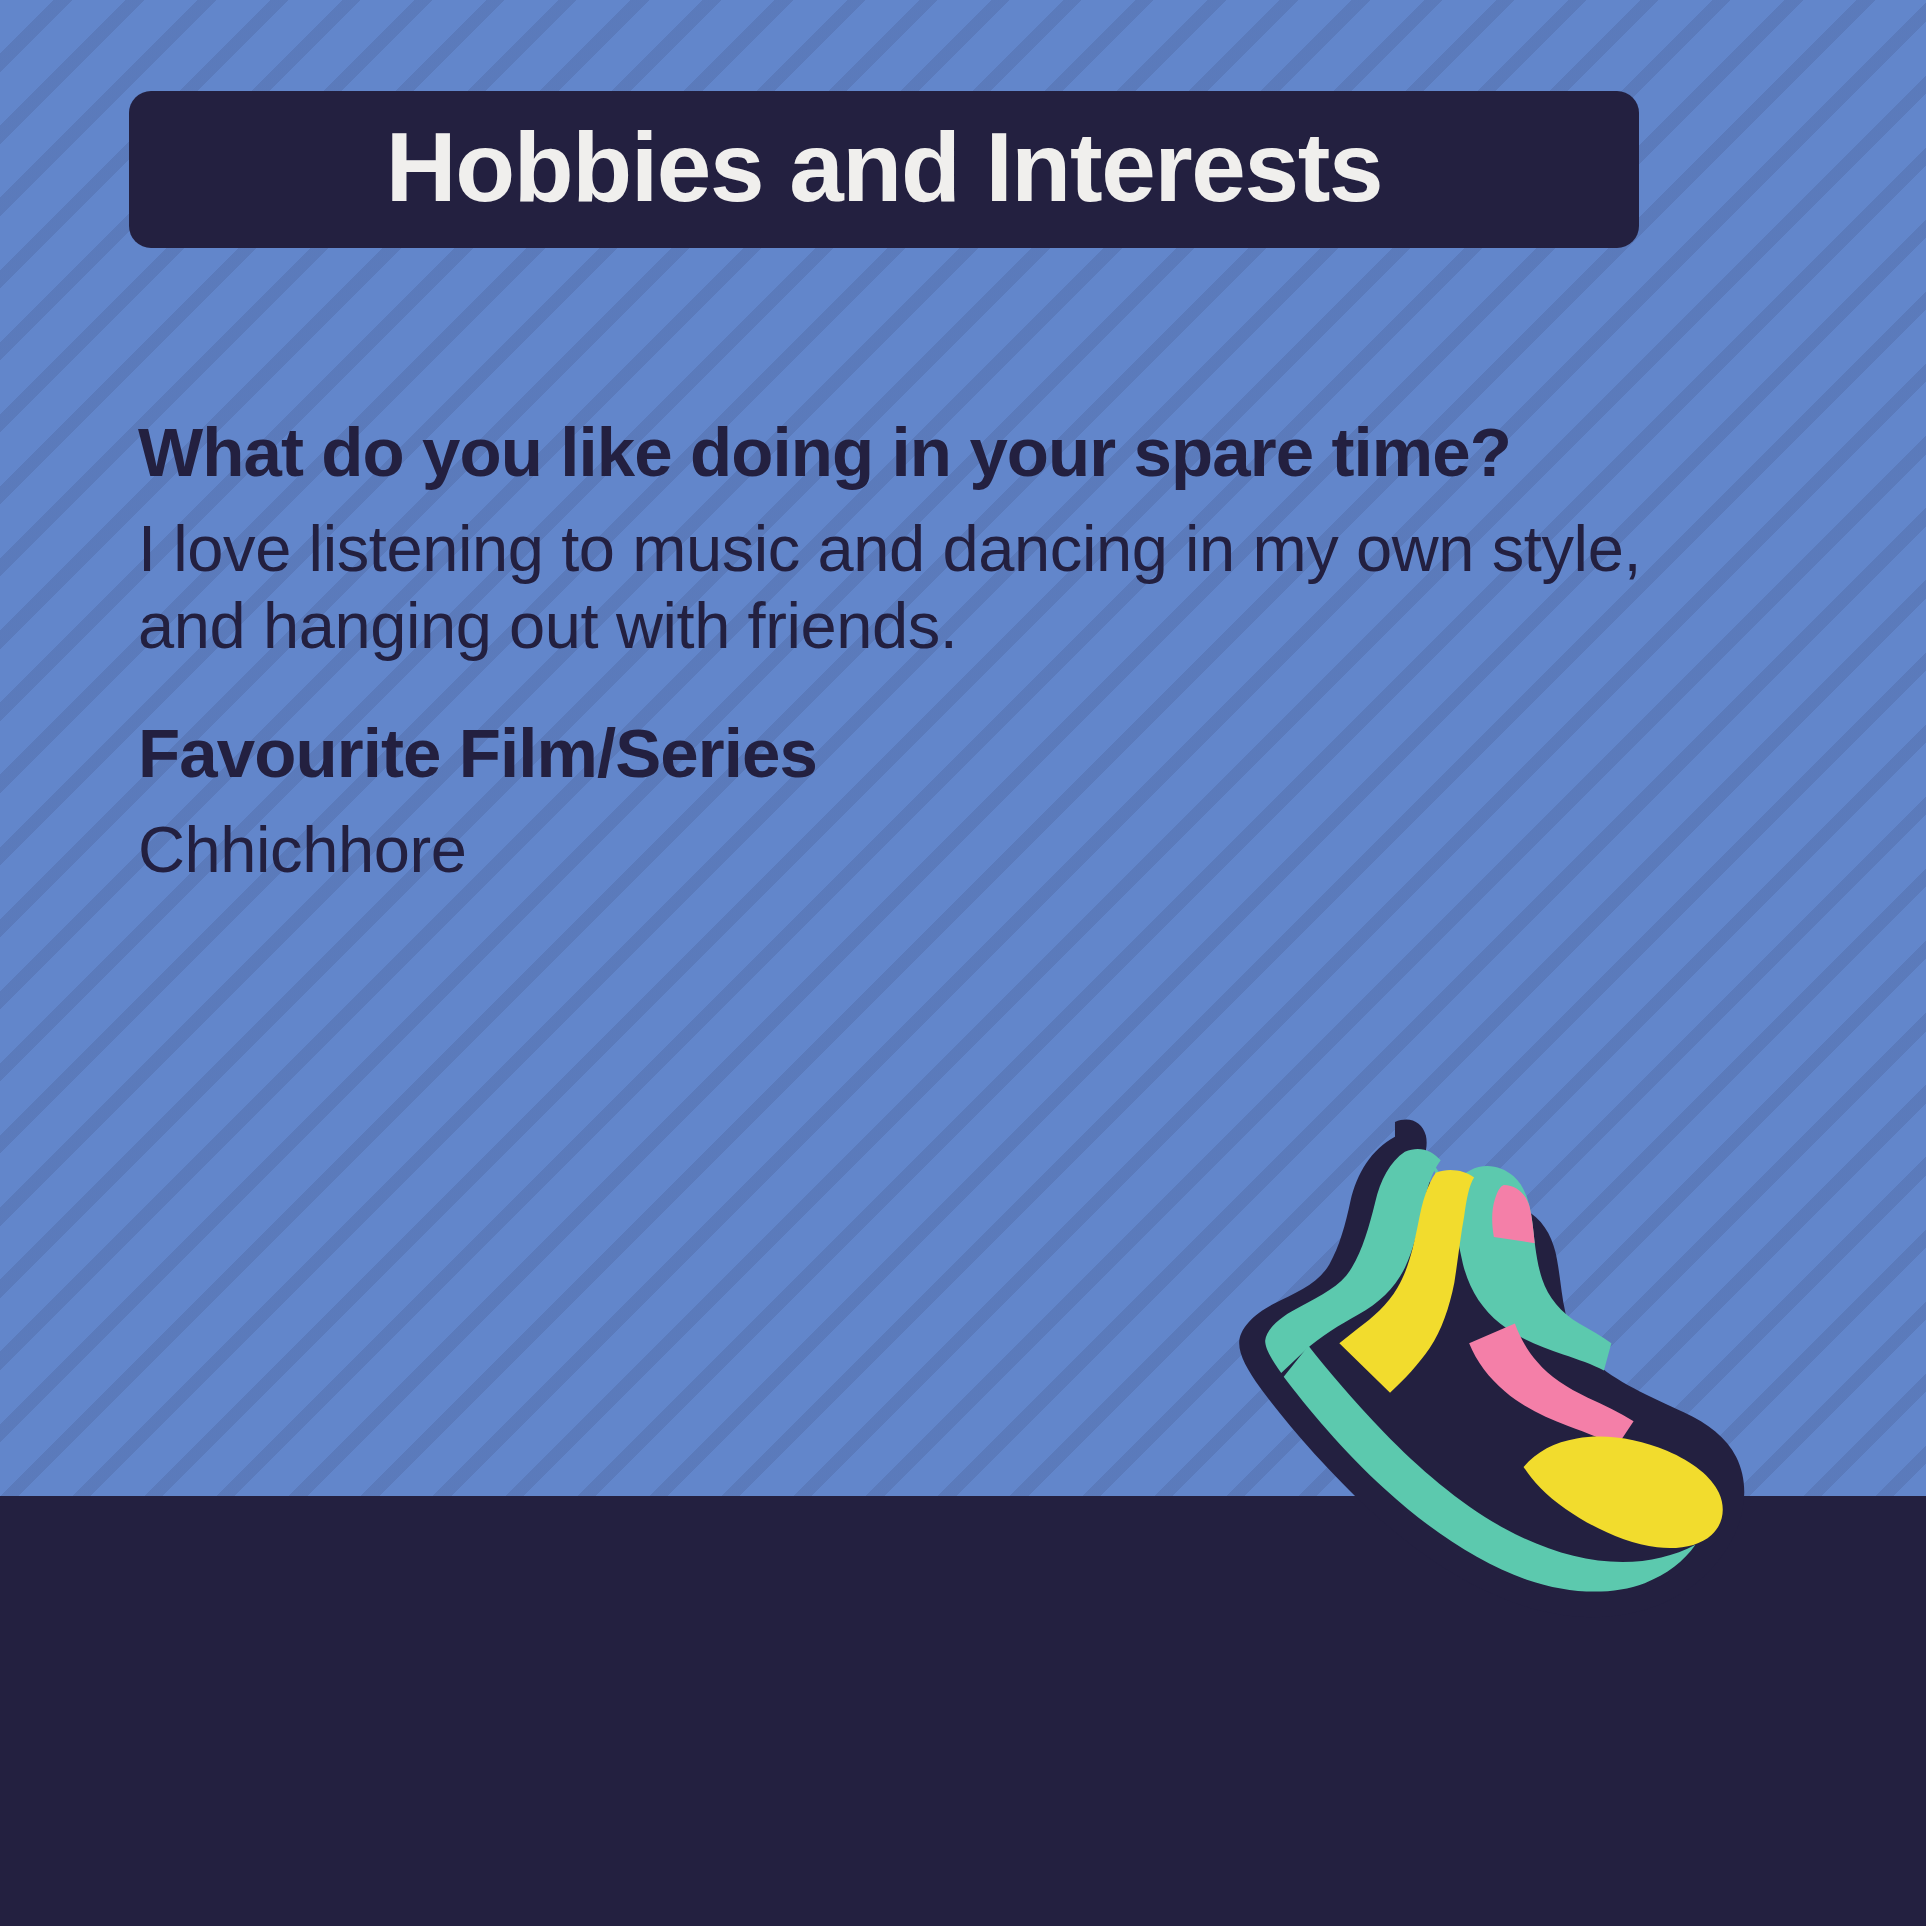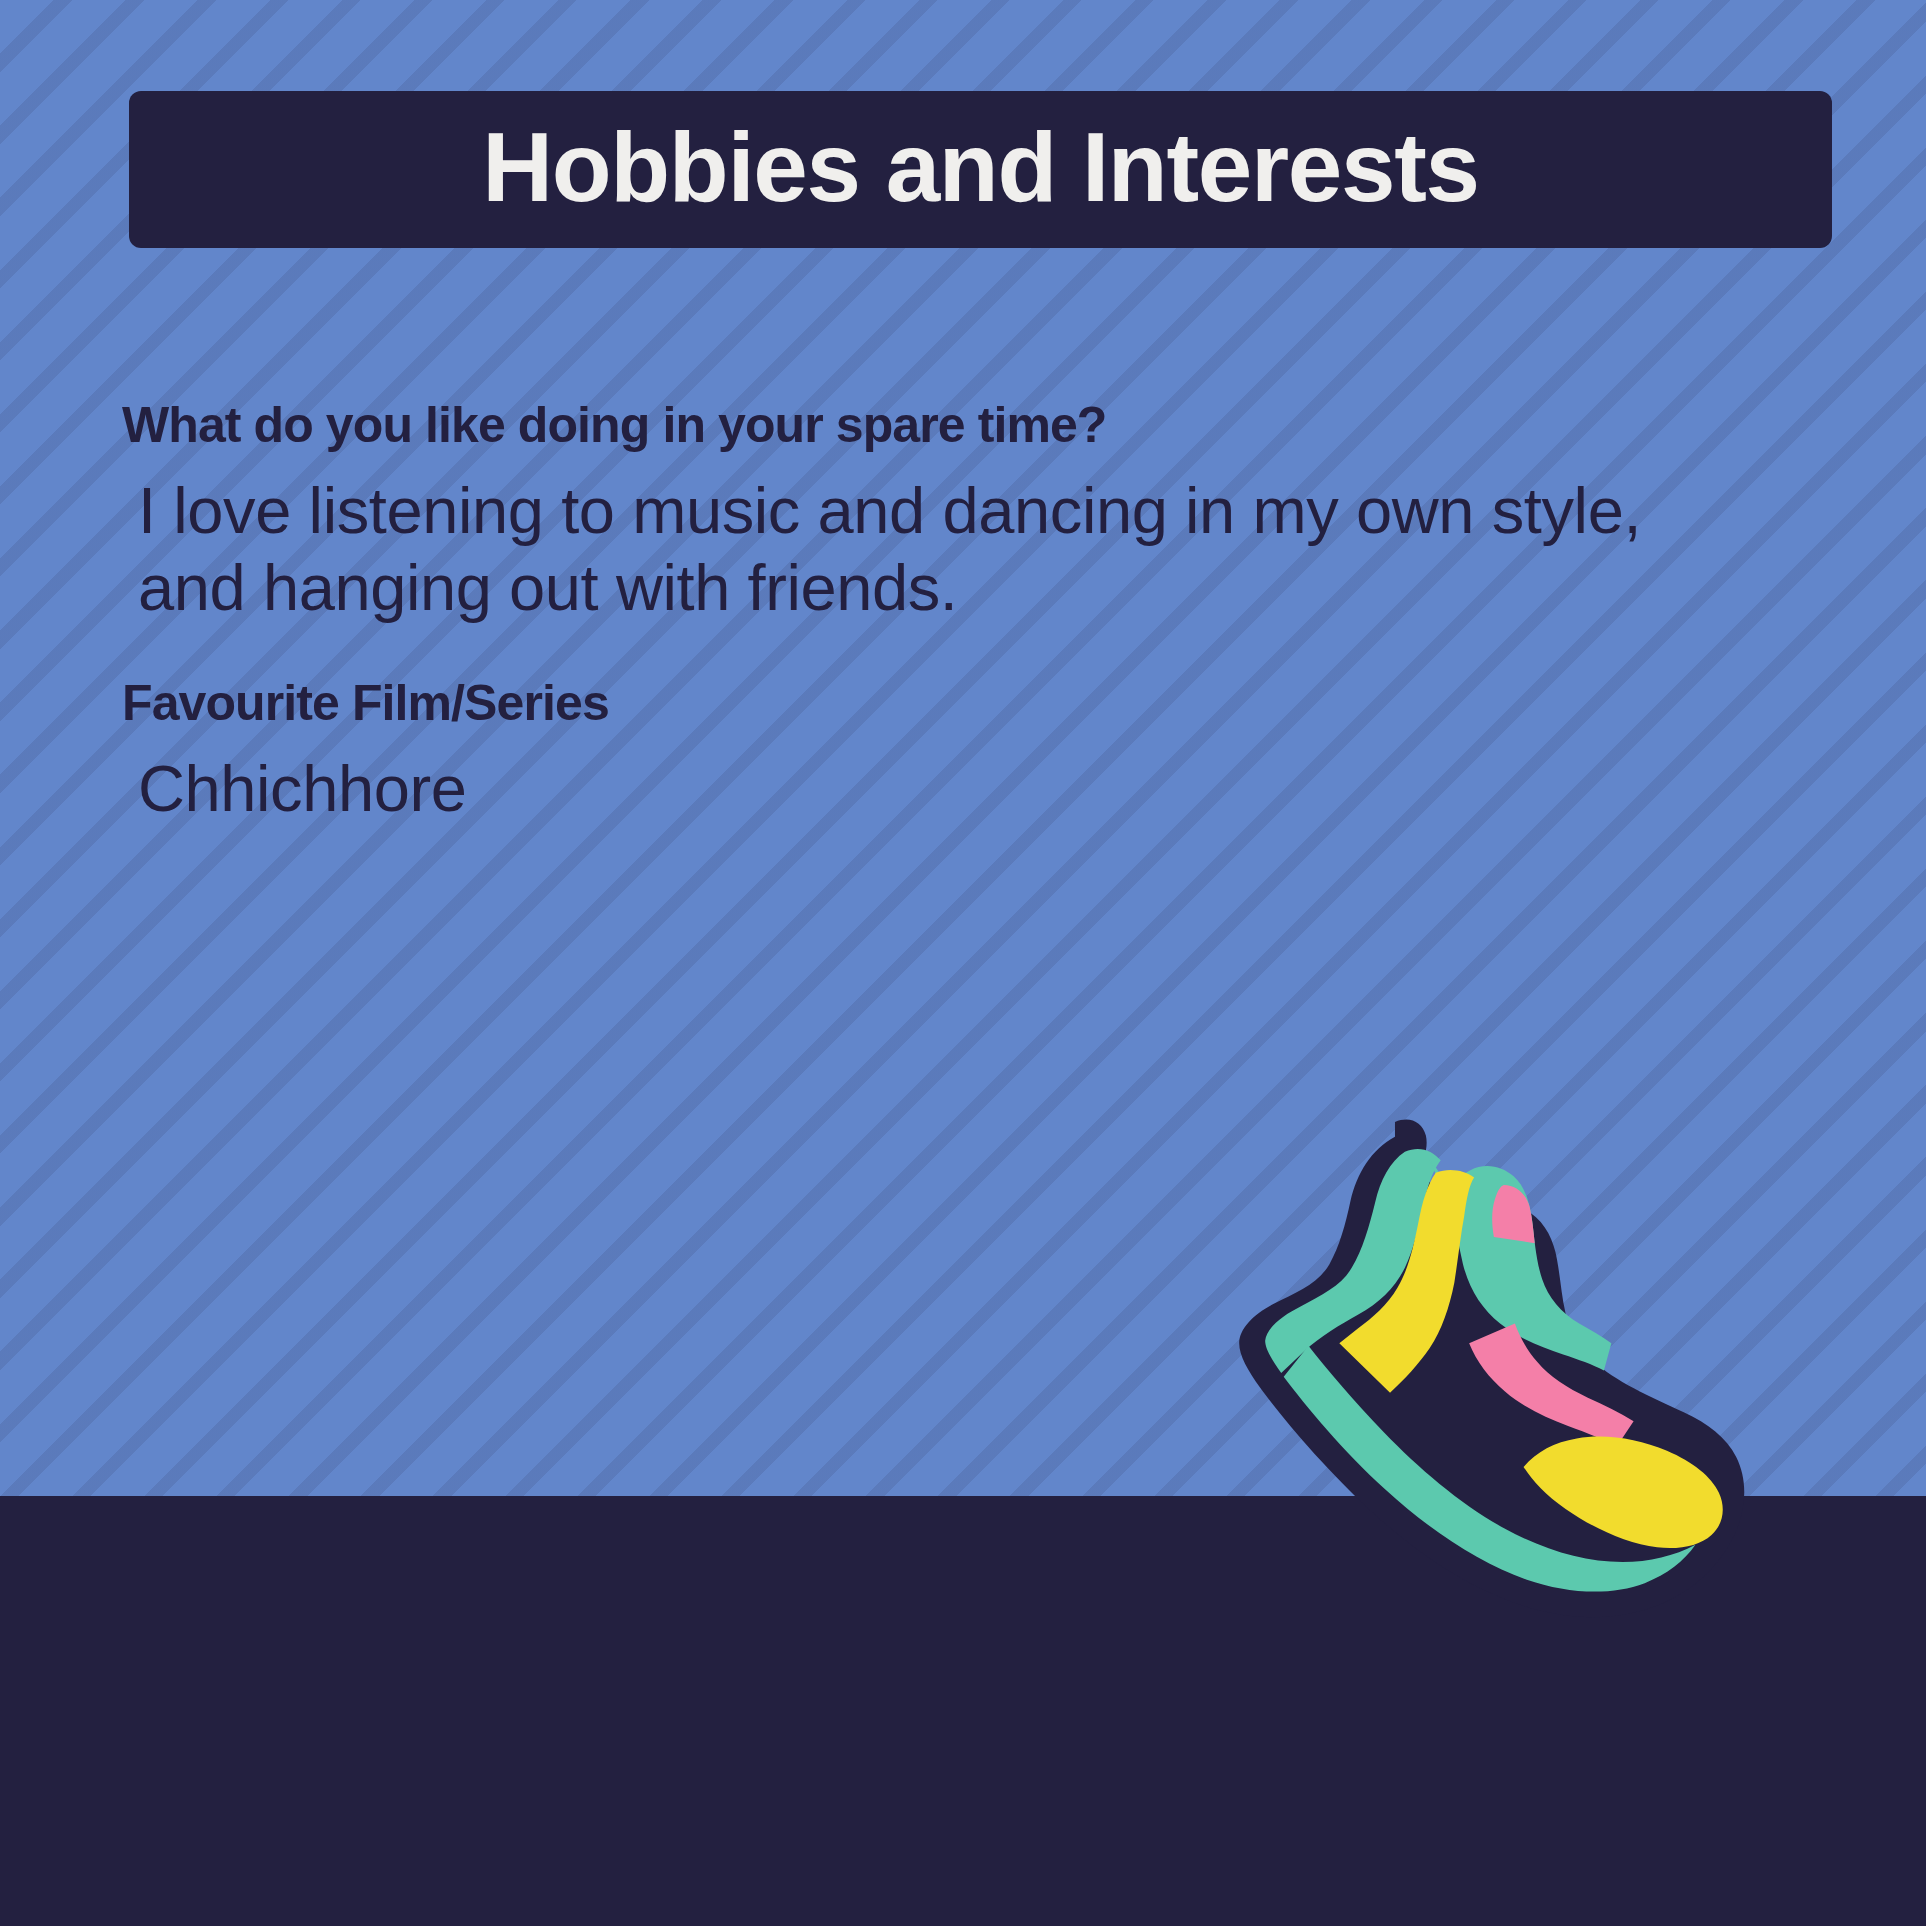--- a/index.html
+++ b/index.html
@@ -40,24 +40,24 @@
     top: 1496px;
     bottom: 0;
     background: #232040;
   }
 
   
   .header-banner {
     position: absolute;
     left: 129px;
     top: 91px;
-    width: 1703px;
+    width: 1510px;
     height: 157px;
     background: #232040;
-    border-radius: 12px;
+    border-radius: 22px;
     display: flex;
     align-items: center;
     justify-content: center;
   }
   .header-title {
     color: #f0efed;
     font-size: 98px;
     font-weight: 700;
     letter-spacing: -1.3px;
     line-height: 1;
@@ -71,25 +71,25 @@
     left: 122px;
     top: 396px;
     width: 1669px;
   }
 
   .block { margin-bottom: 48px; }
   .block:last-child { margin-bottom: 0; }
 
   .q-heading {
     color: #232040;
-    font-size: 50px;
+    font-size: 69px;
     font-weight: 700;
     line-height: 1.19;
     letter-spacing: -0.9px;
-    margin: 0;
+    margin: 16px;
   }
   .q-body {
     color: #232040;
     font-size: 65px;
     font-weight: 400;
     line-height: 1.19;
     letter-spacing: -0.4px;
     margin: 16px;
     max-width: 1609px;
   }

